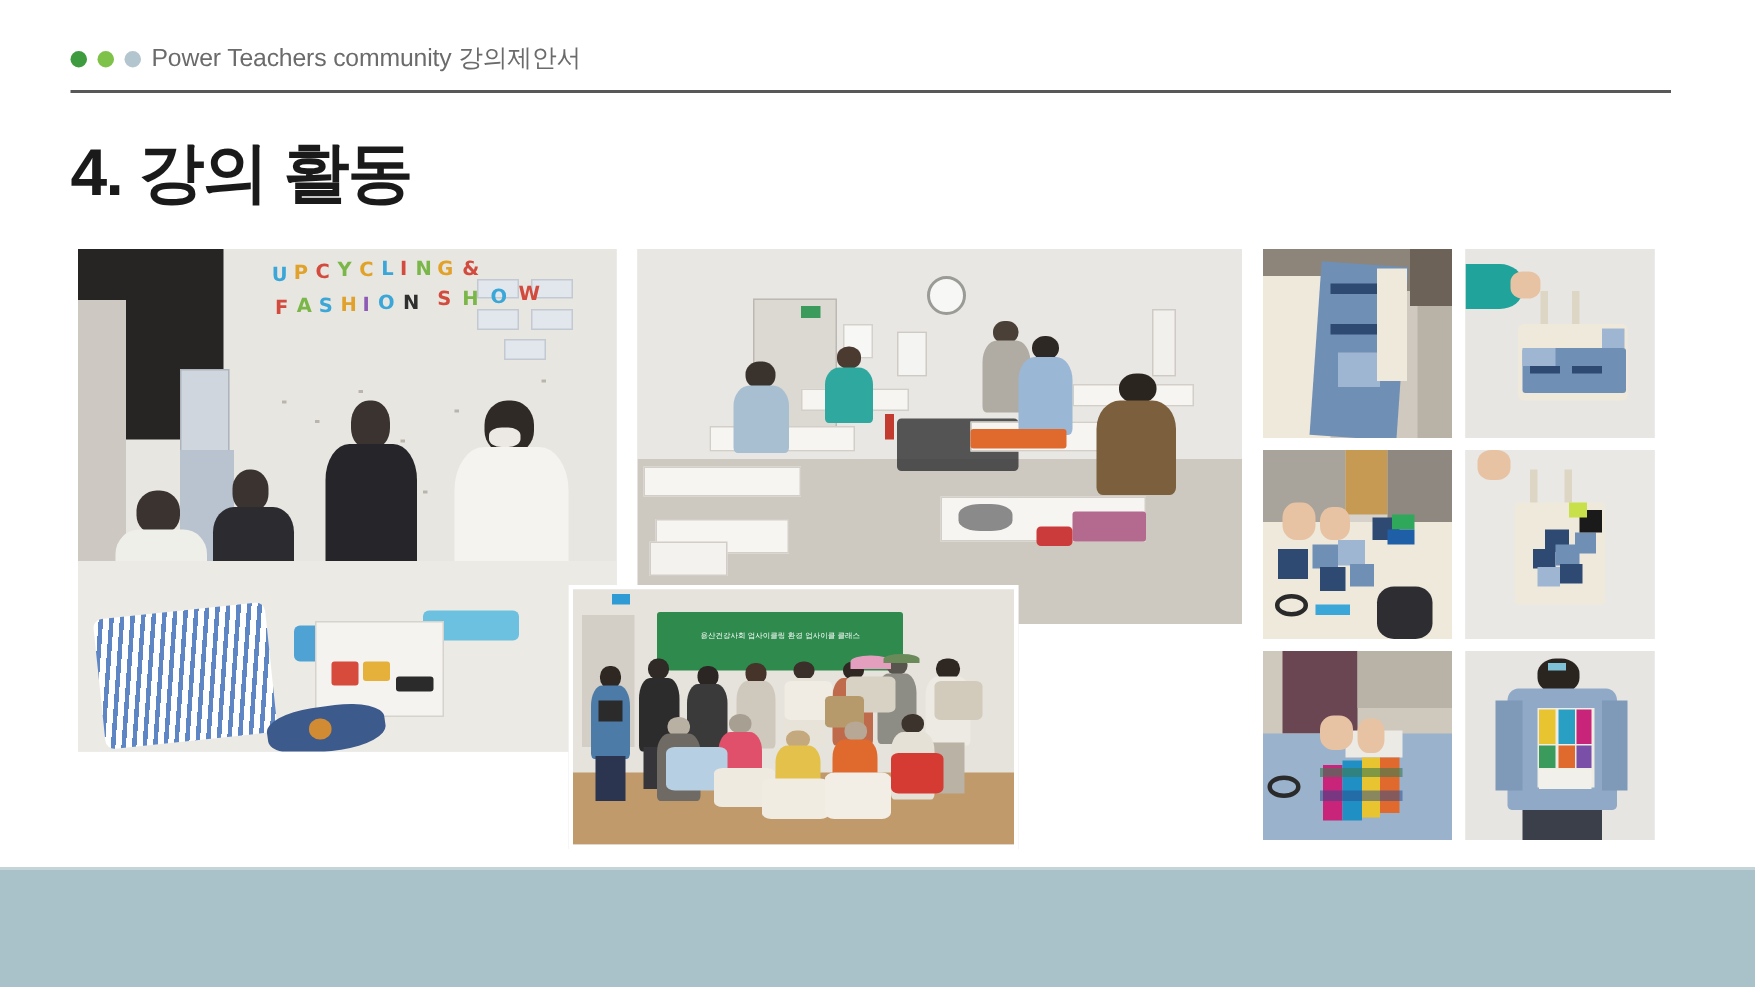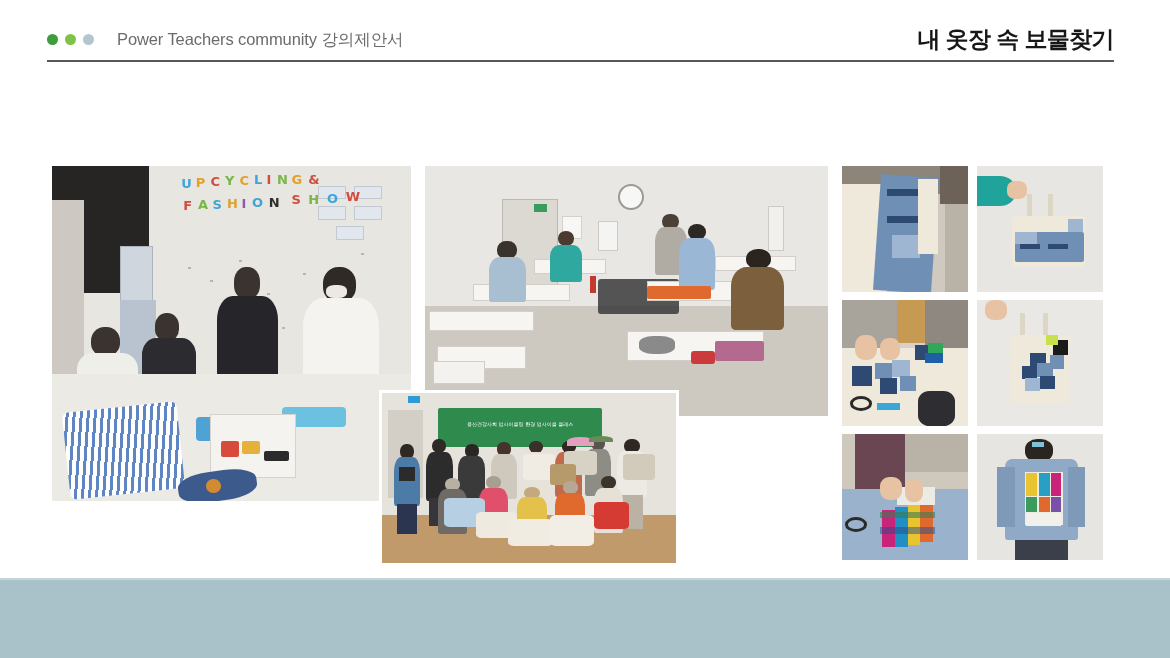--- a/index.html
+++ b/index.html
@@ -30,21 +30,21 @@
     position: absolute;
     left: 0;
     top: 0;
     display: flex;
     align-items: center;
     gap: 7px;
     height: 22px;
   }
   .dot { width: 11px; height: 11px; border-radius: 50%; display: block; }
   .brand-text {
-    margin-left: 16px;
+    margin-left: 0;
     font-size: 16.5px;
     color: #6b6b6b;
     letter-spacing: -0.1px;
     white-space: nowrap;
     line-height: 22px;
   }
   .header-right {
     position: absolute;
     right: 0;
     top: -4px;
@@ -178,24 +178,24 @@
 
 <div class="slide">
 
   <div class="header">
     <div class="brand">
       <span class="dot" style="background:#3e9b3e"></span>
       <span class="dot" style="background:#7fc24a"></span>
       <span class="dot" style="background:#b3c6cf"></span>
       <span class="brand-text">Power Teachers community 강의제안서</span>
     </div>
-    <div class="header-right">내 옷장 속 보물찾기</div>
   </div>
   <div class="header-rule"></div>
 
+  <div class="page-title">4. 강의 활동</div>
 
   <div class="photos">
 
     <div class="photo p1">
       <div class="ph-inner">
         <div class="wall"></div>
         <div class="darkpanel"></div>
         <div class="doorframe"></div>
         <div class="poster"></div>
         <div class="poster2"></div>

